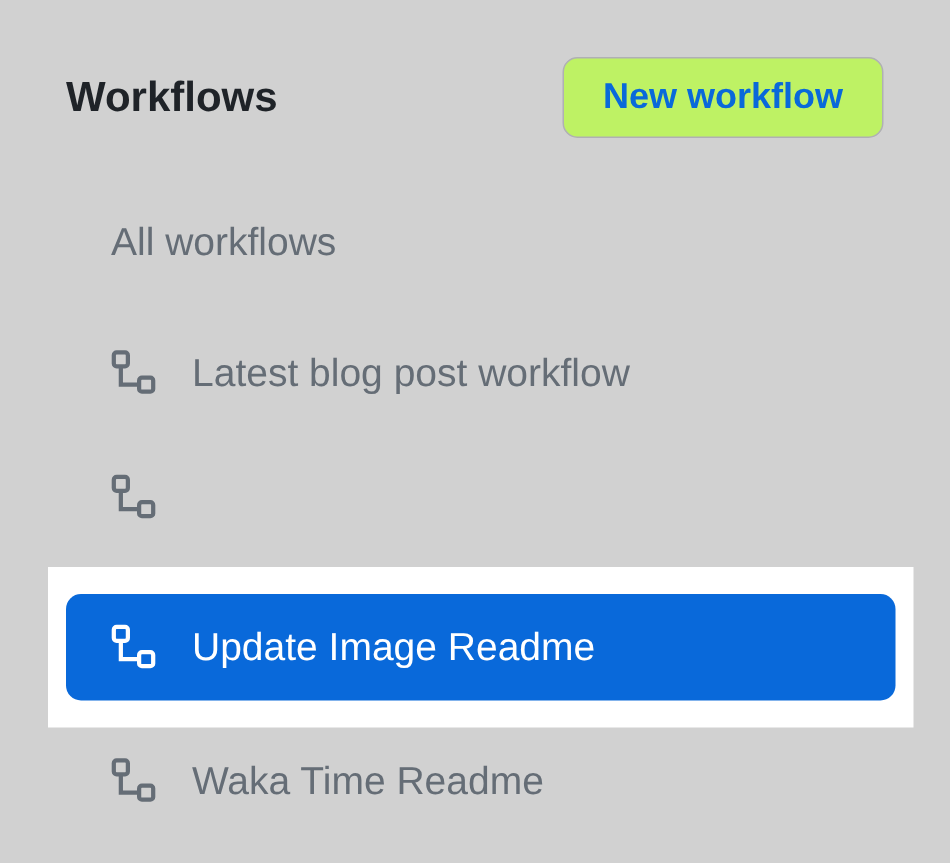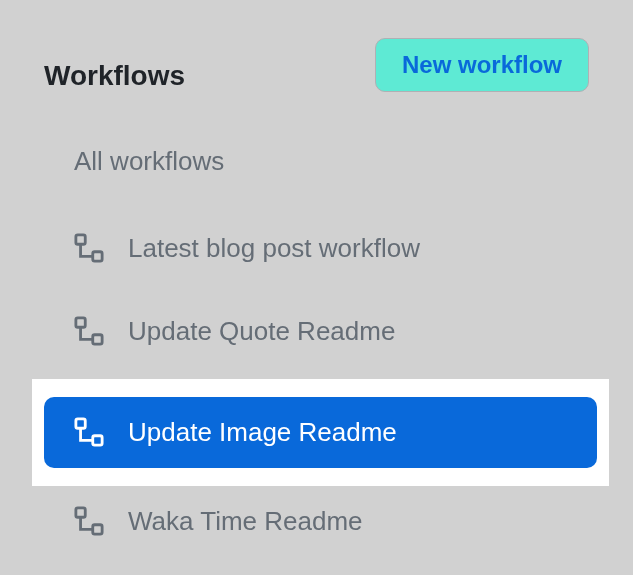--- a/index.html
+++ b/index.html
@@ -10,31 +10,31 @@
     body {
       font-family: -apple-system, BlinkMacSystemFont, "Segoe UI", Helvetica, Arial, sans-serif;
       background: #d1d1d1;
       width: 633px;
       height: 575px;
       padding: 38px 44px;
     }
     .header {
       display: flex;
       justify-content: space-between;
-      align-items: flex-end;
+      align-items: center;
       margin-bottom: 40px;
       gap: 40px;
     }
     .header-title {
       font-size: 28px;
       font-weight: 600;
       color: #1f2328;
     }
     .new-workflow-btn {
-      background: #5eead4;
+      background: #bef264;
       border: 1.5px solid #b0b0b4;
       border-radius: 10px;
       padding: 12px 26px;
       font-size: 24px;
       font-weight: 600;
       color: #0969da;
       cursor: pointer;
     }
     .workflow-list {
       display: flex;
@@ -109,21 +109,20 @@
   </div>
 
   <div class="workflow-item">
     <span class="workflow-icon">
       <svg viewBox="0 0 16 16" fill="none" stroke="#656d76" stroke-width="1.5">
         <rect x="1" y="1" width="5" height="5" rx="1"></rect>
         <rect x="10" y="10" width="5" height="5" rx="1"></rect>
         <path d="M3.5 6 L3.5 12.5 L10 12.5"></path>
       </svg>
     </span>
-    <span class="workflow-label">Update Quote Readme</span>
   </div>
 
   <div class="selected-wrapper">
     <div class="workflow-item selected">
       <span class="workflow-icon">
         <svg viewBox="0 0 16 16" fill="none" stroke="#ffffff" stroke-width="1.5">
           <rect x="1" y="1" width="5" height="5" rx="1"></rect>
           <rect x="10" y="10" width="5" height="5" rx="1"></rect>
           <path d="M3.5 6 L3.5 12.5 L10 12.5"></path>
         </svg>

